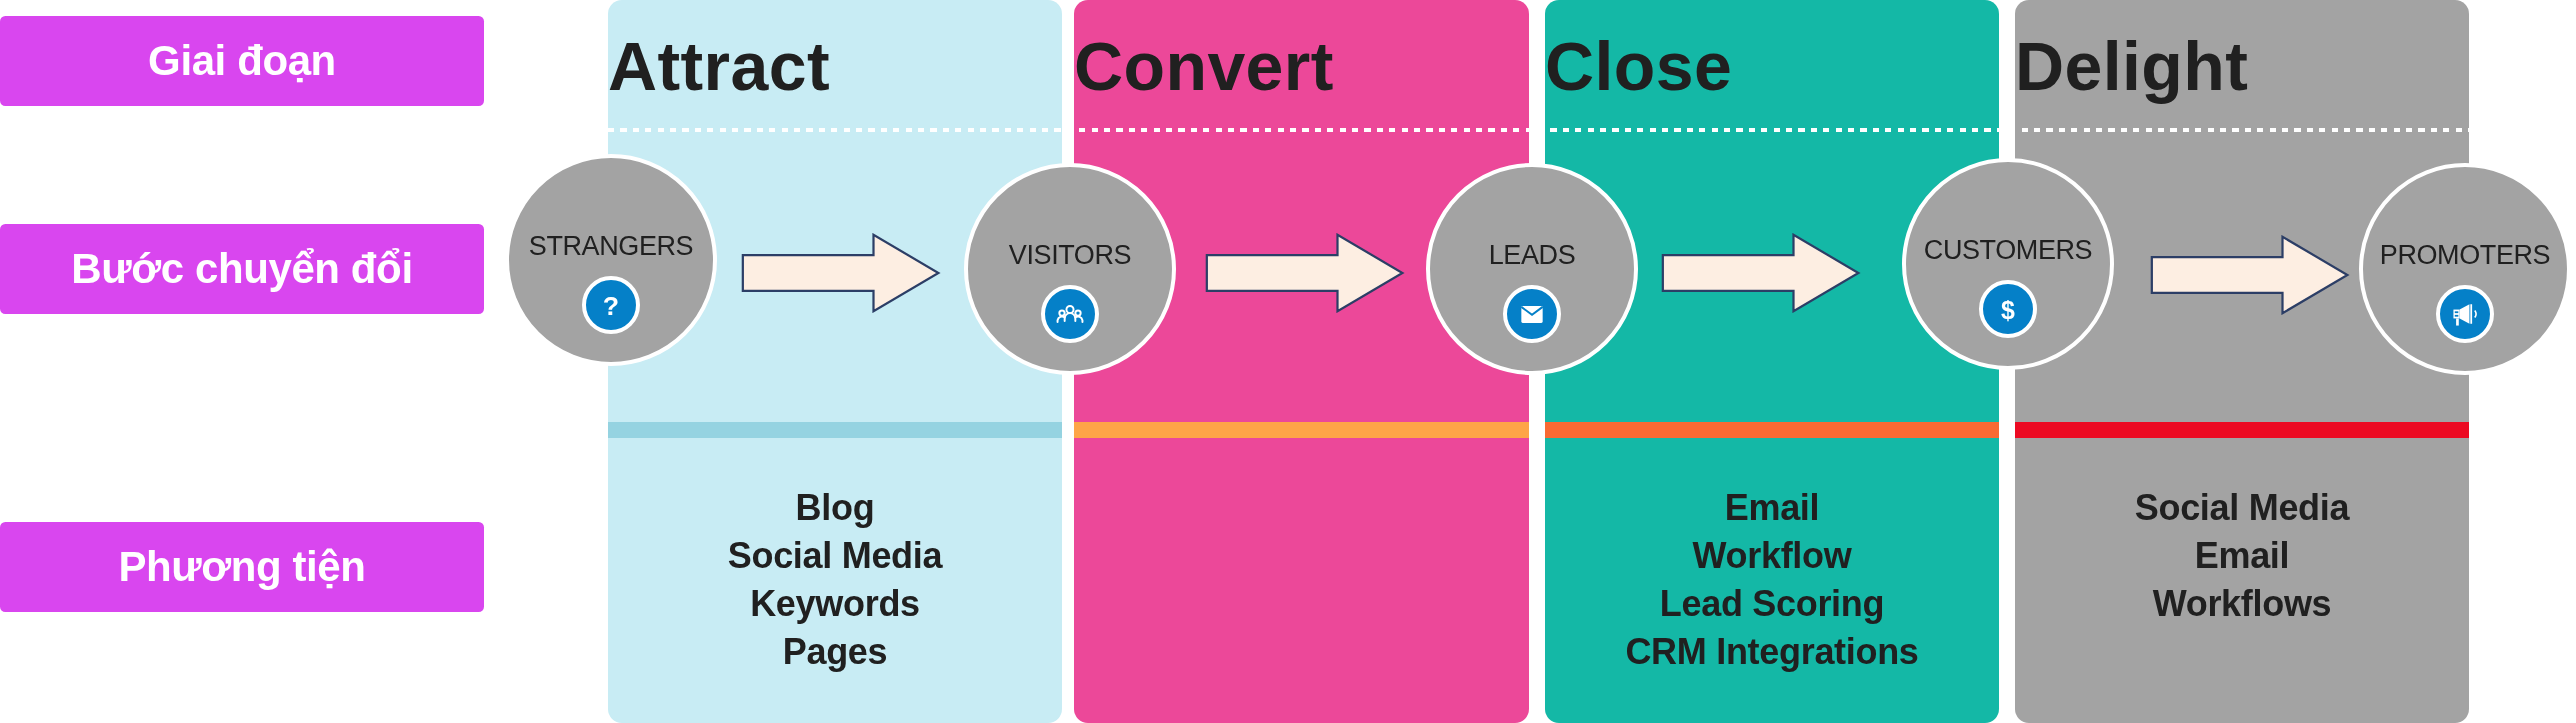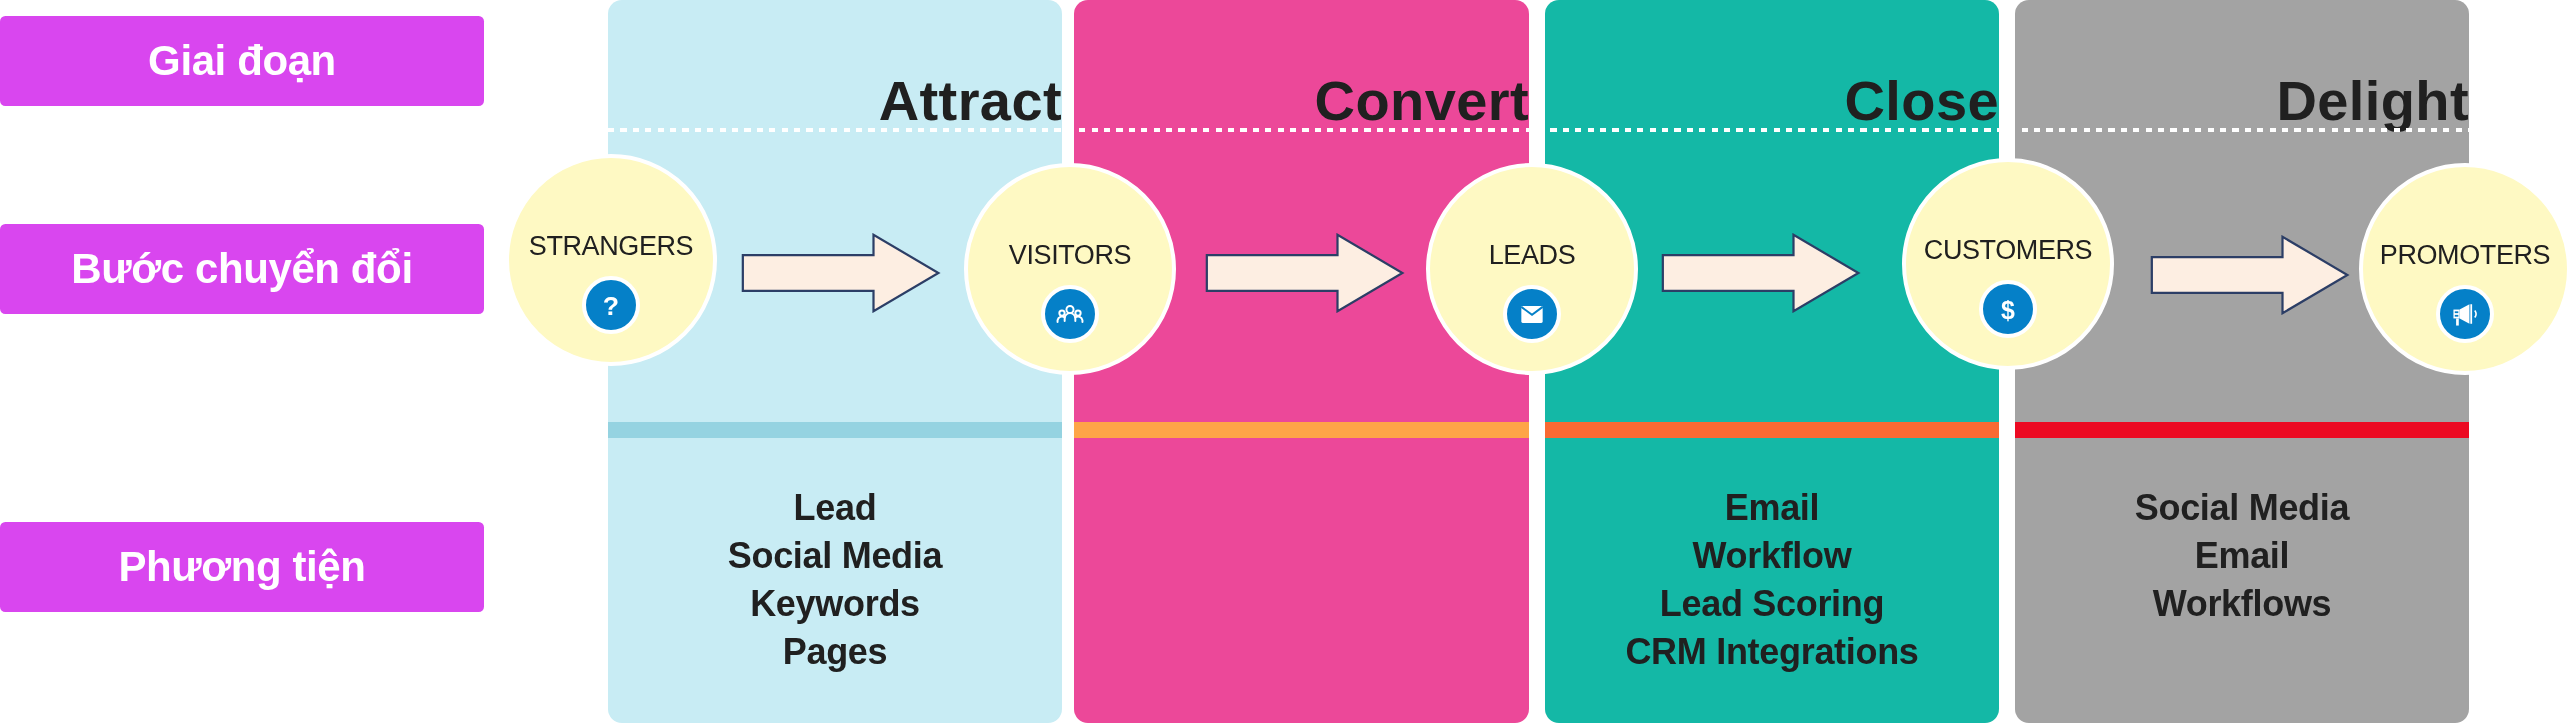--- a/index.html
+++ b/index.html
@@ -15,40 +15,40 @@
   #lbl-step  { top: 224px; }
   #lbl-media { top: 522px; }
 
   
   .col { position: absolute; top: 0; height: 723px; border-radius: 14px; overflow: hidden; }
   #col-0 { left: 608px;  width: 454px; background: #C8ECF4; }
   #col-1 { left: 1074px; width: 455px; background: #ec4899; }
   #col-2 { left: 1545px; width: 454px; background: #14b8a6; }
   #col-3 { left: 2015px; width: 454px; background: #a3a3a3; }
 
-  .col-title { position: absolute; top: 27px; left: 0; right: 0; text-align: right;
-               font-weight: bold; font-size: 56px; color: #202020; letter-spacing: 0.4px; margin-top: 41px; }
+  .col-title { position: absolute; top: 27px; left: 0; right: 0; text-align: left;
+               font-weight: bold; font-size: 68px; color: #202020; letter-spacing: 0.4px; }
   .col-bar { position: absolute; top: 422px; left: 0; right: 0; height: 16px; }
   #col-0 .col-bar { background: #95D3E1; }
   #col-1 .col-bar { background: #FEA548; }
   #col-2 .col-bar { background: #F96A33; }
   #col-3 .col-bar { background: #EC0A22; }
 
   .col-list { position: absolute; top: 484px; left: 0; right: 0; text-align: center;
               list-style: none; margin: 0; padding: 0; }
   .col-list li { font-weight: bold; font-size: 36px; line-height: 48px; color: #202020;
                  letter-spacing: -0.3px; }
 
   
   .dots { position: absolute; top: 128px; left: 608px; width: 1862px; height: 4.4px;
           background-image: repeating-linear-gradient(to right, #ffffff 0 6.2px, transparent 6.2px 12.4px); }
 
   
   .step { position: absolute; width: 204px; height: 204px; border-radius: 50%;
-          background: #fef9c3; border: 4.4px solid #ffffff; box-sizing: content-box; }
+          background: #a3a3a3; border: 4.4px solid #ffffff; box-sizing: content-box; }
   .step-label { position: absolute; top: 73px; left: 0; right: 0; text-align: center;
                 font-size: 27px; color: #202020; letter-spacing: -0.4px; }
   .step-icon { position: absolute; left: 50%; top: 118px; width: 50px; height: 50px;
                margin-left: -29px; border-radius: 50%; background: #0580C8;
                border: 4.4px solid #ffffff; display: flex; align-items: center; justify-content: center; }
   .step-icon svg { width: 32px; height: 32px; }
 
   #step-0 { left: 505px;  top: 154px; }
   #step-1 { left: 964px; top: 163px; }
   #step-2 { left: 1426px; top: 163px; }
@@ -66,21 +66,21 @@
 <body>
 
 <div class="row-label" id="lbl-stage">Giai đoạn</div>
 <div class="row-label" id="lbl-step">Bước chuyển đổi</div>
 <div class="row-label" id="lbl-media">Phương tiện</div>
 
 <div class="col" id="col-0">
   <div class="col-title">Attract</div>
   <div class="col-bar"></div>
   <ul class="col-list">
-    <li>Lead</li>
+    <li>Blog</li>
     <li>Social Media</li>
     <li>Keywords</li>
     <li>Pages</li>
   </ul>
 </div>
 <div class="col" id="col-1">
   <div class="col-title">Convert</div>
   <div class="col-bar"></div>
 </div>
 <div class="col" id="col-2">

